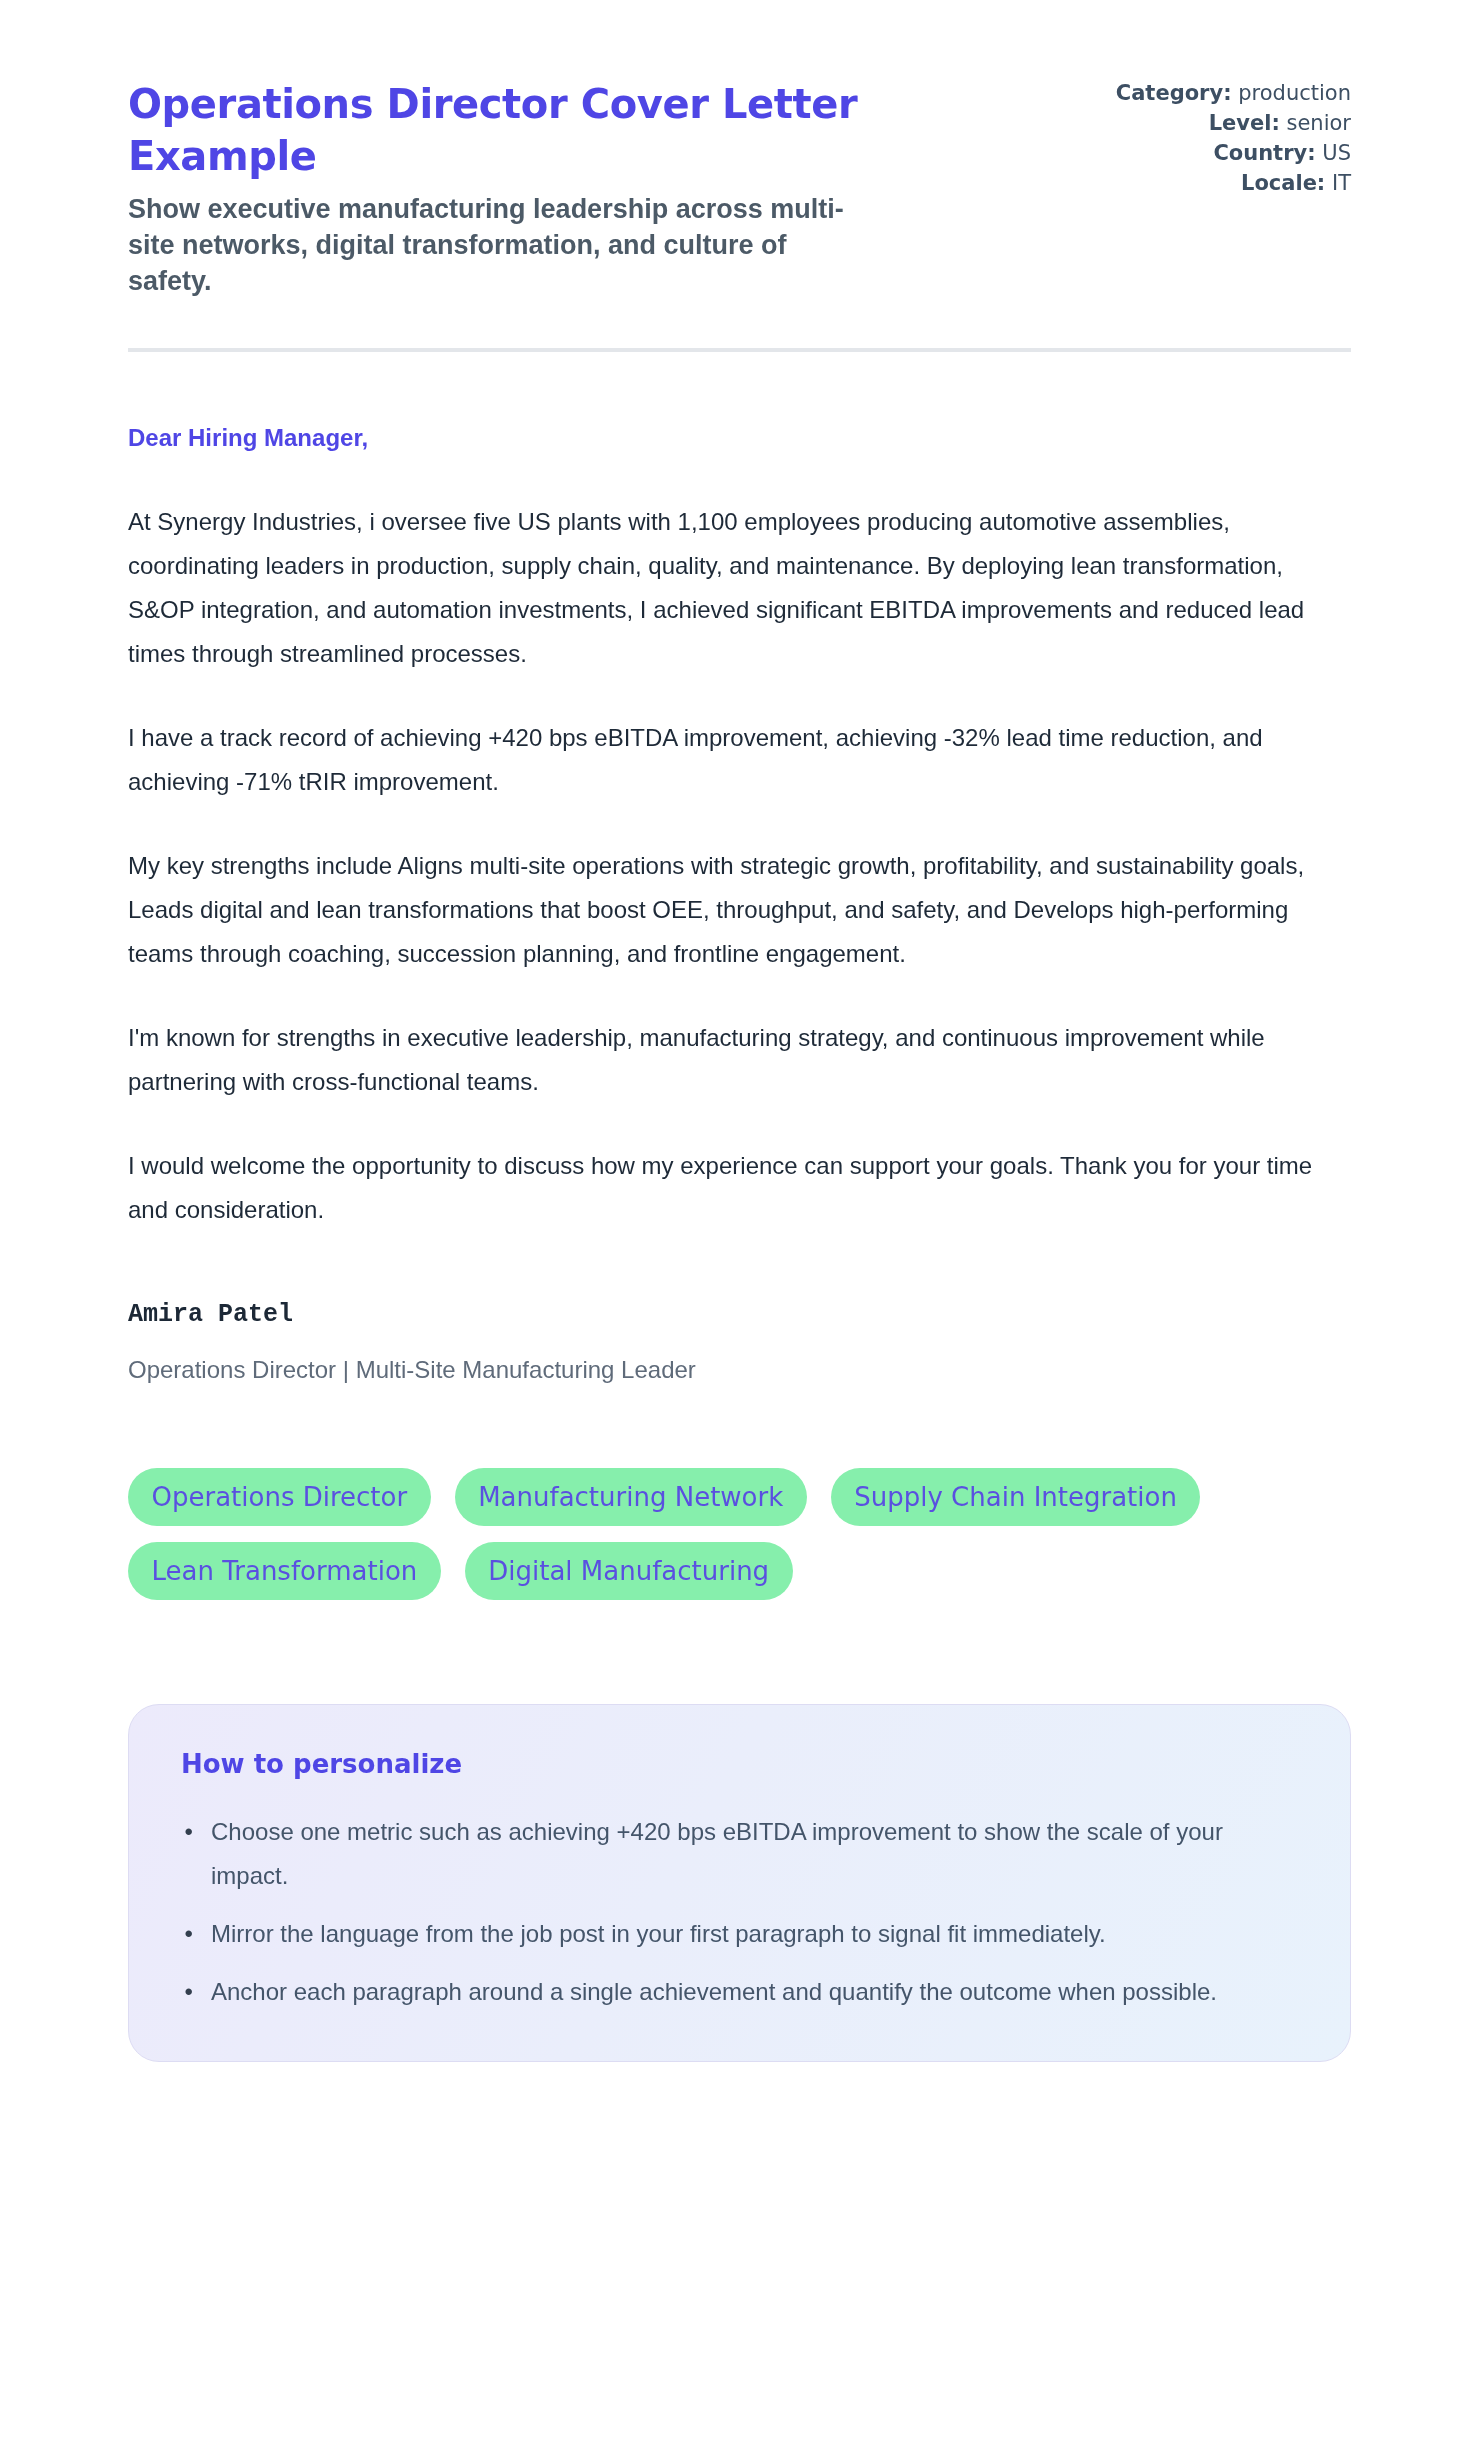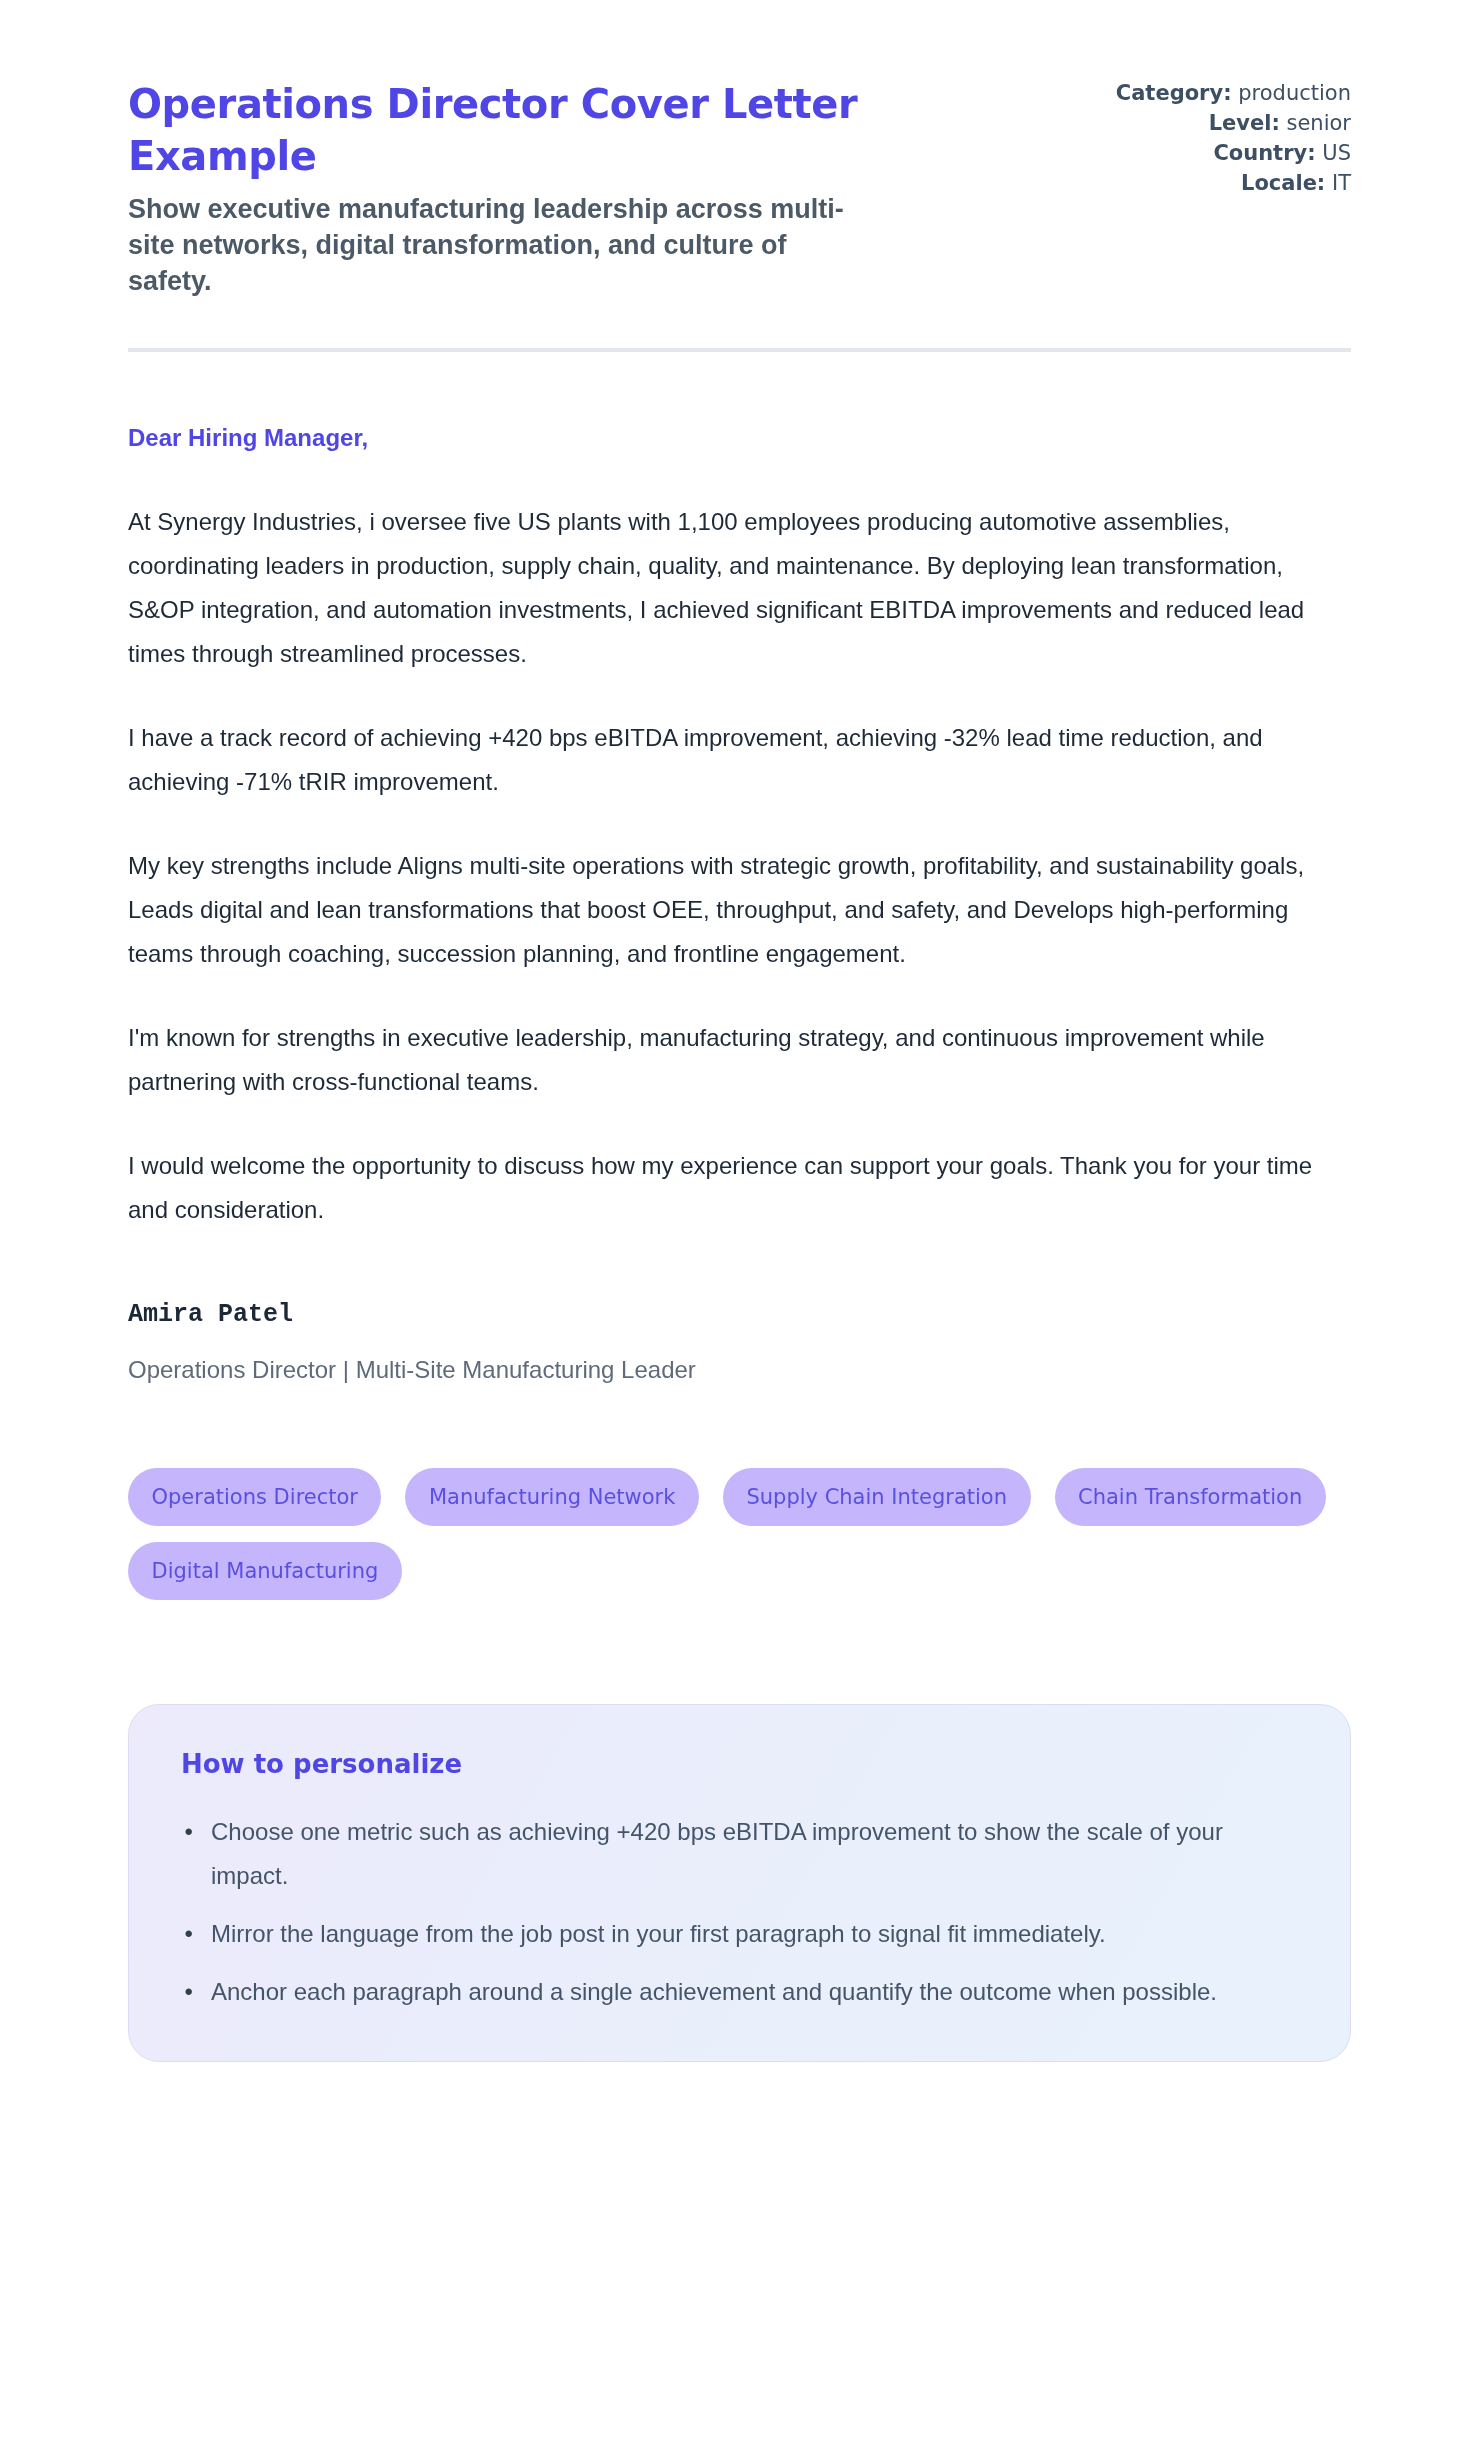--- a/index.html
+++ b/index.html
@@ -60,23 +60,23 @@
     color:#5f6b7a;
   }
 
   
   .tags {
     margin-top:82px;
     display:flex; flex-wrap:wrap; gap:15.7px 24px;
   }
   .tag-pill {
     display:inline-block;
-    background:#c4b5fd; color:#5a50e0;
+    background:#86efac; color:#5a50e0;
     font-family:"DejaVu Sans", sans-serif;
-    font-size:21px; line-height:30px;
+    font-size:26px; line-height:30px;
     padding:14px 23.5px;
     border-radius:869px;
     cursor:pointer;
   }
 
   
   .personalize-box {
     margin-top:104px;
     border-radius:31px;
     border:0.9px solid #dddcf3;
@@ -150,21 +150,21 @@
   <div class="signature-title">Operations Director | Multi-Site Manufacturing Leader</div>
 
   <div class="tags">
 
       <span class="tag-pill">Operations Director</span>
 
       <span class="tag-pill">Manufacturing Network</span>
 
       <span class="tag-pill">Supply Chain Integration</span>
 
-      <span class="tag-pill">Chain Transformation</span>
+      <span class="tag-pill">Lean Transformation</span>
 
       <span class="tag-pill">Digital Manufacturing</span>
     </div>
 
   <div class="personalize-box">
     <div class="personalize-title">How to personalize</div>
     <ul class="personalize-list">
 
         <li>Choose one metric such as achieving +420 bps eBITDA improvement to show the scale of your impact.</li>
 

